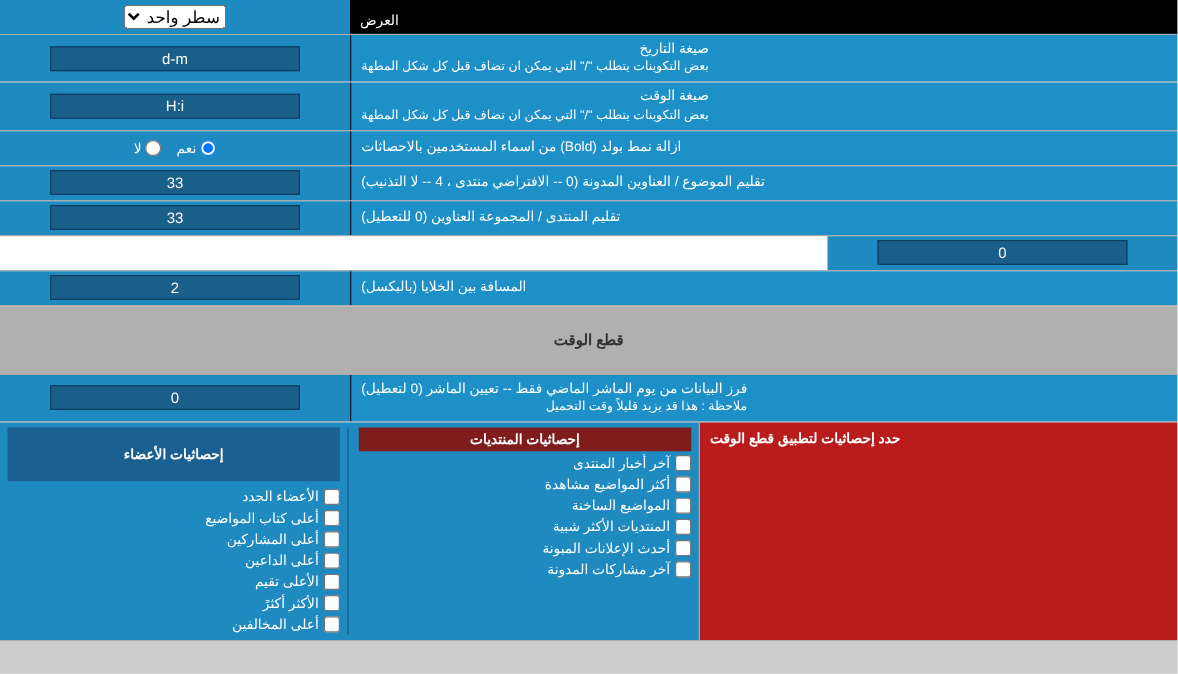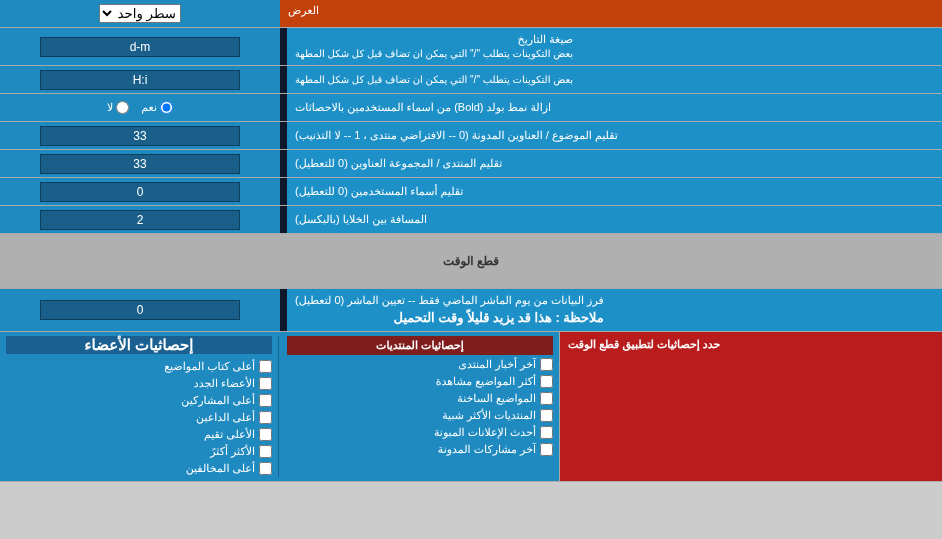--- a/index.html
+++ b/index.html
@@ -22,21 +22,21 @@
       flex: 1;
       background: #1e90c8;
       color: #fff;
       padding: 4px 8px;
       display: flex;
       align-items: center;
       justify-content: flex-end;
       text-align: right;
       font-size: 11px;
       line-height: 1.4;
-      border-left: 7px solid #0f172a;
+      border-left: 1px solid #0f172a;
     }
     .input-cell {
       width: 280px;
       background: #1e8ac0;
       display: flex;
       align-items: center;
       justify-content: center;
       padding: 3px 6px;
     }
     .input-cell input[type="text"] {
@@ -90,25 +90,25 @@
       border-bottom: 1px solid #aaa;
     }
     .top-header-row {
       display: flex;
       border-bottom: 1px solid #aaa;
       min-height: 28px;
       background: #1e8ac0;
     }
     .top-header-label {
       flex: 1;
-      background: #c2410c;
+      background: #000000;
       color: #fff;
       padding: 4px 8px;
       display: flex;
-      align-items: flex-start;
+      align-items: flex-end;
       justify-content: flex-end;
       font-size: 11px;
     }
     .top-header-input {
       width: 280px;
       background: #1e8ac0;
       display: flex;
       align-items: center;
       justify-content: center;
       padding: 3px 6px;
@@ -140,20 +140,21 @@
       </div>
     </div>
     <div class="input-cell">
       <input type="text" value="d-m" style="">
     </div>
   </div>
 
   <div class="row">
     <div class="label-cell">
       <div>
+        <div>صيغة الوقت</div>
         <div style="font-size:10px;">بعض التكوينات يتطلب "/" التي يمكن ان تضاف قبل كل شكل المطهة</div>
       </div>
     </div>
     <div class="input-cell">
       <input type="text" value="H:i" style="">
     </div>
   </div>
 
   <div class="row">
     <div class="label-cell">
@@ -164,40 +165,37 @@
         <input type="radio" name="bold" value="yes" checked="" style=""> نعم
       </label>
       <label>
         <input type="radio" name="bold" value="no" style=""> لا
       </label>
     </div>
   </div>
 
   <div class="row">
     <div class="label-cell">
-      <span>تقليم الموضوع / العناوين المدونة (0 -- الافتراضي منتدى ، 1 -- لا التذنيب)</span>
+      <span>تقليم الموضوع / العناوين المدونة (0 -- الافتراضي منتدى ، 4 -- لا التذنيب)</span>
     </div>
     <div class="input-cell">
       <input type="text" value="33" style="">
     </div>
   </div>
 
   <div class="row">
     <div class="label-cell">
       <span>تقليم المنتدى / المجموعة العناوين (0 للتعطيل)</span>
     </div>
     <div class="input-cell">
       <input type="text" value="33" style="">
     </div>
   </div>
 
   <div class="row">
-    <div class="label-cell">
-      <span>تقليم أسماء المستخدمين (0 للتعطيل)</span>
-    </div>
     <div class="input-cell">
       <input type="text" value="0" style="">
     </div>
   </div>
 
   <div class="row">
     <div class="label-cell">
       <span>المسافة بين الخلايا (بالبكسل)</span>
     </div>
     <div class="input-cell">
@@ -206,21 +204,21 @@
   </div>
 
   <div class="section-header">
     <span>قطع الوقت</span>
   </div>
 
   <div class="row">
     <div class="label-cell">
       <div>
         <div>فرز البيانات من يوم الماشر الماضي فقط -- تعيين الماشر (0 لتعطيل)</div>
-        <div style="font-size:13px;font-weight:bold;">ملاحظة : هذا قد يزيد قليلاً وقت التحميل</div>
+        <div style="font-size:10px;">ملاحظة : هذا قد يزيد قليلاً وقت التحميل</div>
       </div>
     </div>
     <div class="input-cell">
       <input type="text" value="0" style="">
     </div>
   </div>
 
   <div class="bottom-wrapper">
     <div style="flex:1; background:#b91c1c; padding: 6px 8px; display:flex; align-items:flex-start; justify-content:flex-end;">
       <span style="color:#fff; font-size:11px; font-weight:bold; text-align:right;">حدد إحصاثيات لتطبيق قطع الوقت</span>
@@ -250,31 +248,31 @@
             <input type="checkbox" style="">
             <span>أحدث الإعلانات المبونة</span>
           </div>
           <div class="checkbox-row">
             <input type="checkbox" style="">
             <span>آخر مشاركات المدونة</span>
           </div>
         </div>
 
         <div style="flex:1; border-right:1px solid #1a6090; padding-right:6px;">
-          <div style="background:#1a6090; color:#fff; text-align:center; font-weight:bold; font-size:15px; padding:0; margin-bottom:4px;">إحصاثيات الأعضاء</div>
+          <div style="background:#1a6090; color:#fff; text-align:center; font-weight:bold; font-size:11px; padding:15px; margin-bottom:4px;">إحصاثيات الأعضاء</div>
+          <div class="checkbox-row">
+            <input type="checkbox" style="">
+            <span>الأعضاء الجدد</span>
+          </div>
           <div class="checkbox-row">
             <input type="checkbox" style="">
             <span>أعلى كتاب المواضيع</span>
           </div>
           <div class="checkbox-row">
             <input type="checkbox" style="">
-            <span>الأعضاء الجدد</span>
-          </div>
-          <div class="checkbox-row">
-            <input type="checkbox" style="">
             <span>أعلى المشاركين</span>
           </div>
           <div class="checkbox-row">
             <input type="checkbox" style="">
             <span>أعلى الداعين</span>
           </div>
           <div class="checkbox-row">
             <input type="checkbox" style="">
             <span>الأعلى تقيم</span>
           </div>

